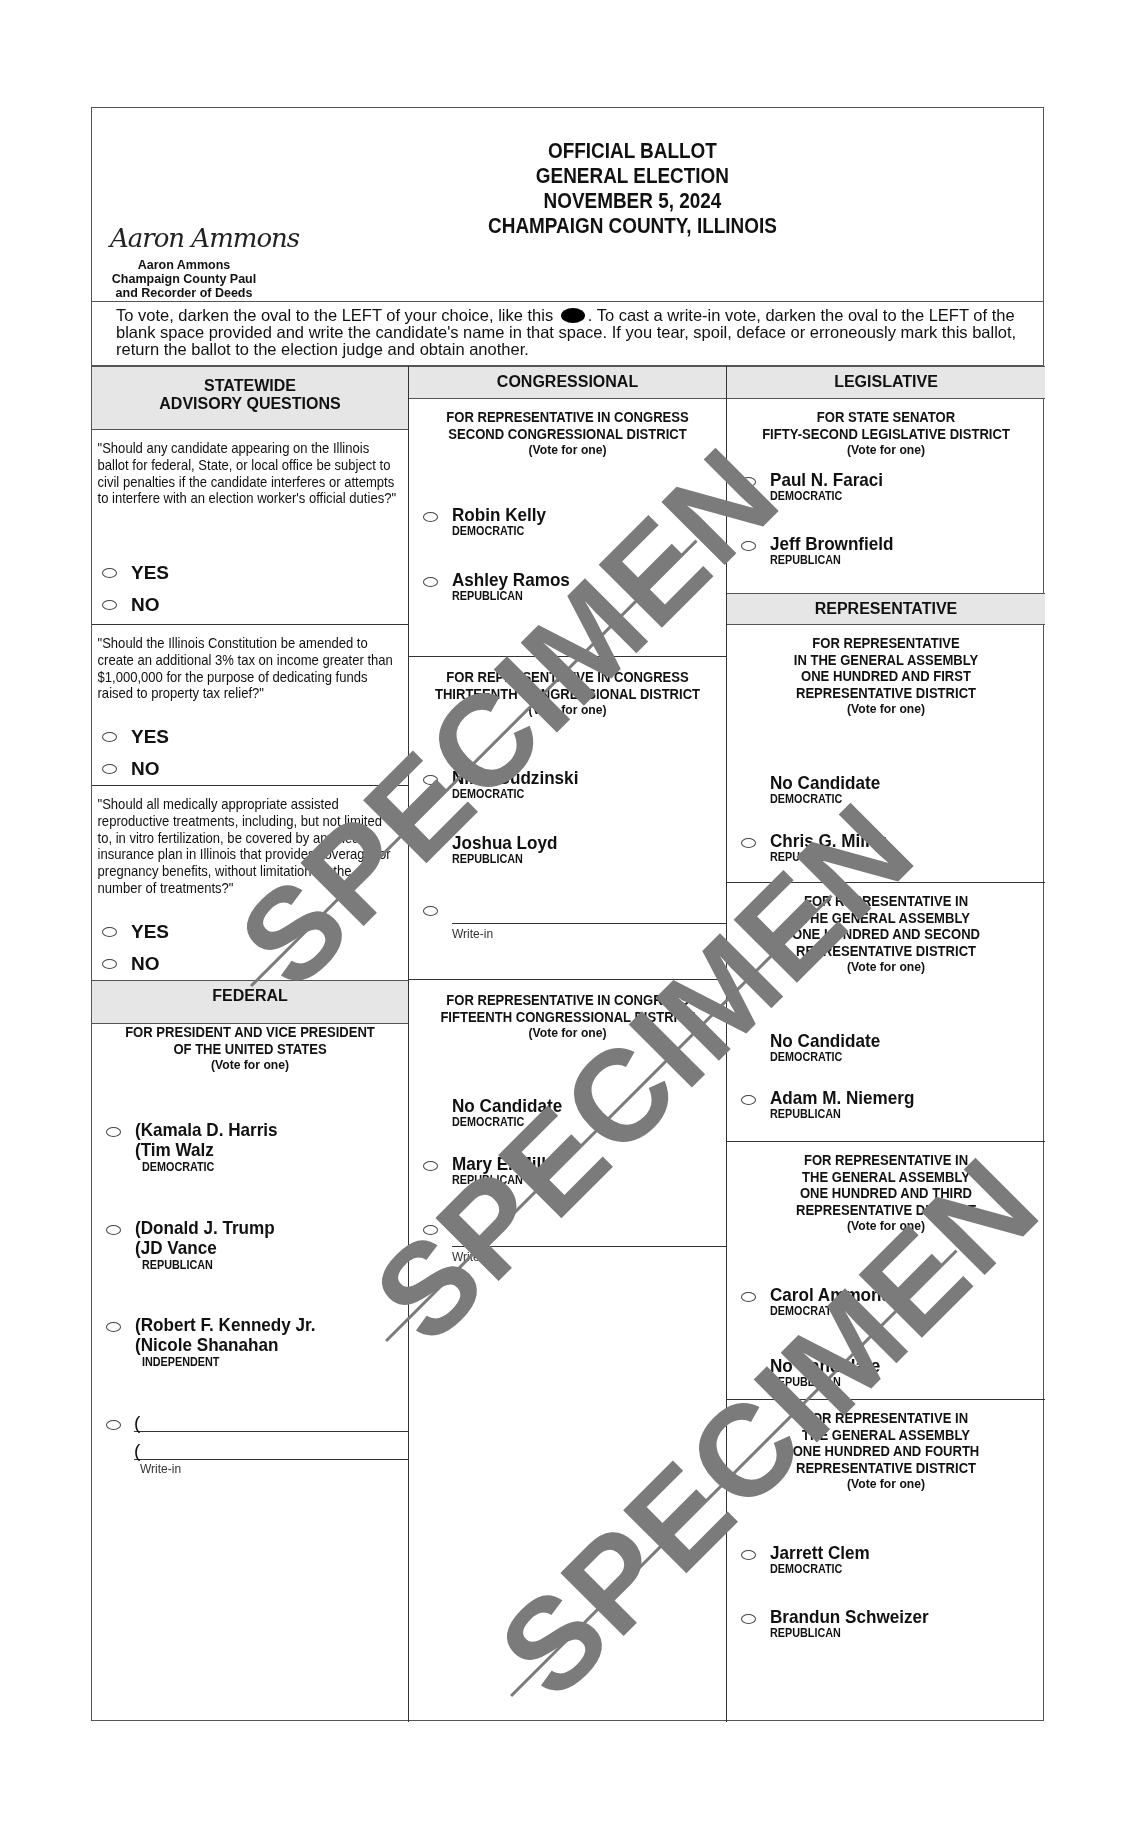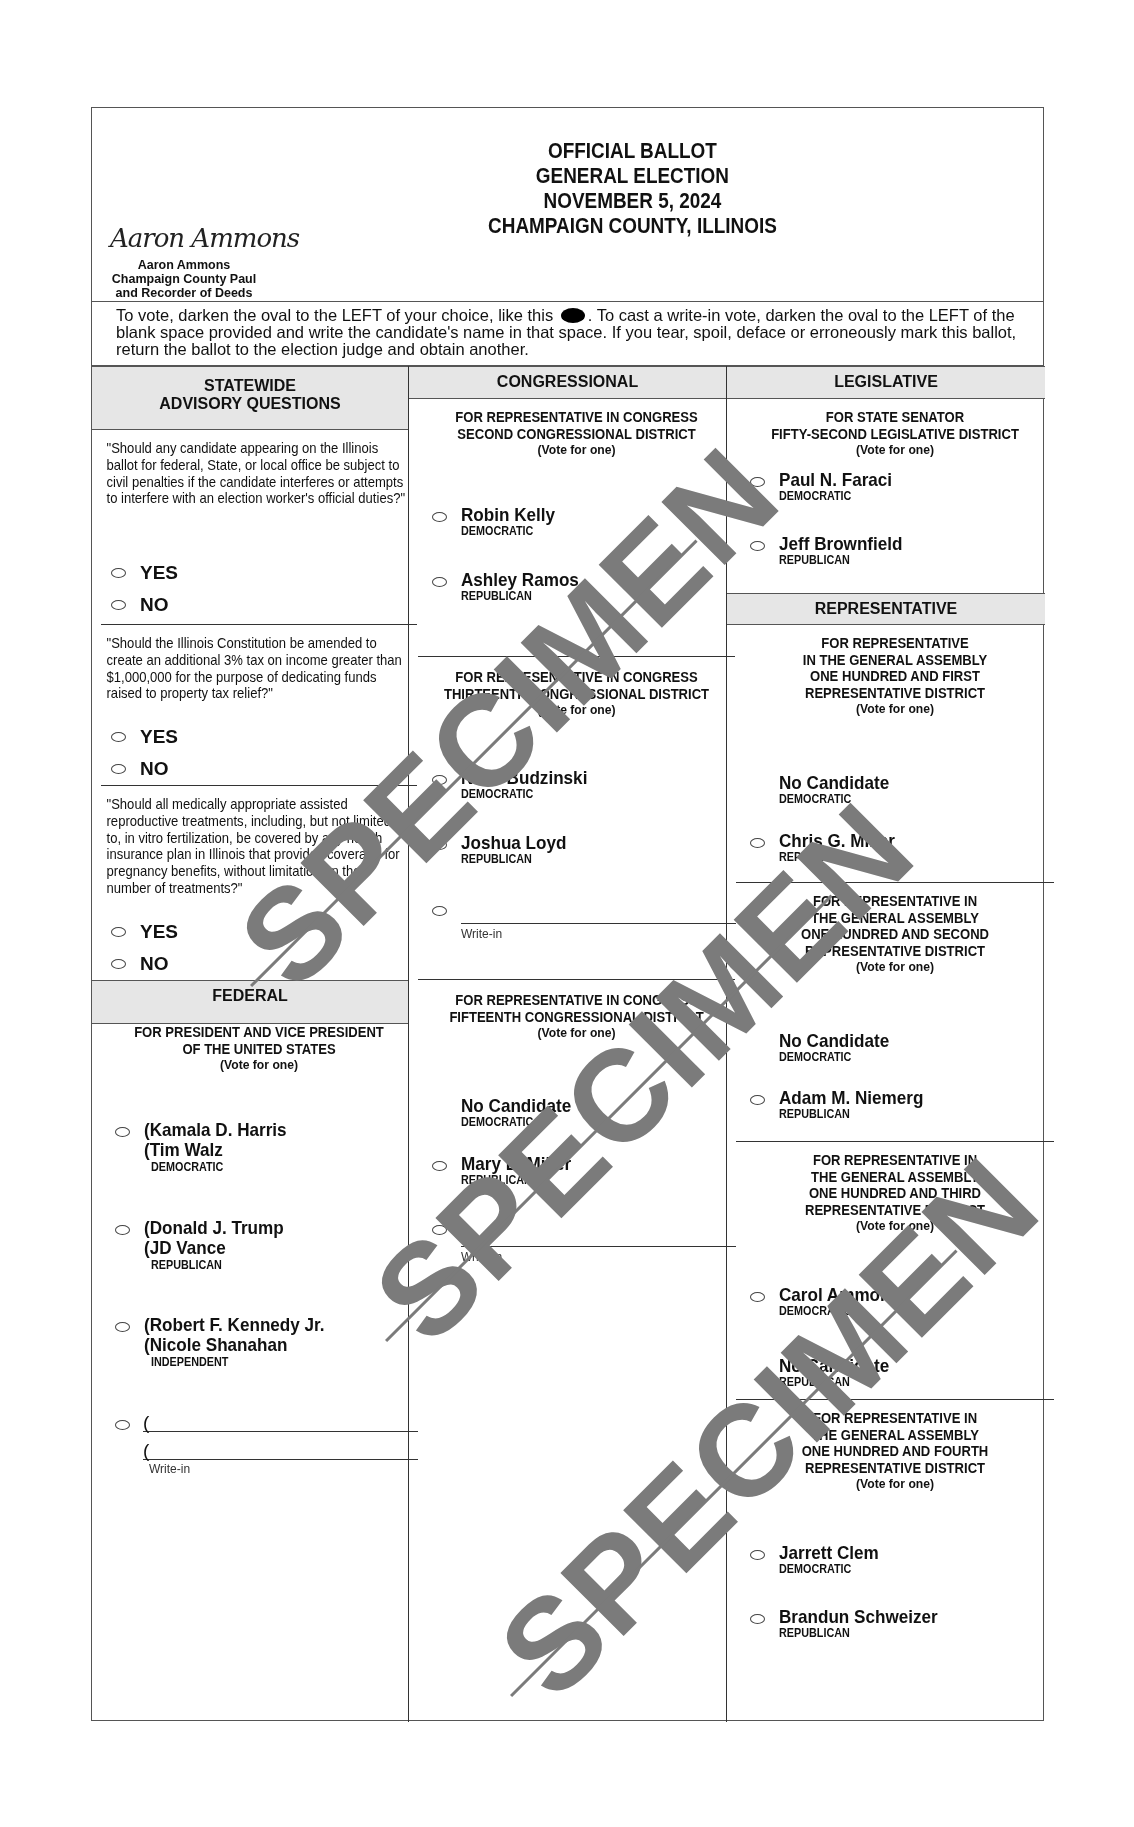--- a/index.html
+++ b/index.html
@@ -10,21 +10,21 @@
   .title { position: absolute; left: 0; width: 100%; top: 30px; text-align: center; font-weight: bold; font-size: 22px; line-height: 25px; transform: scaleX(0.86); transform-origin: 60% 0; padding-left: 120px; }
   .signature { position: absolute; left: 18px; top: 115px; font-family: "DejaVu Serif", serif; font-style: italic; font-size: 26px; color: #222; letter-spacing: -1px; }
   .clerk { position: absolute; left: 8px; top: 150px; width: 168px; text-align: center; font-weight: bold; font-size: 12.5px; line-height: 14px; }
   .instructions { position: absolute; left: 0; top: 194px; width: 100%; height: 64px; padding: 5px 12px 0 24px; font-size: 16.5px; line-height: 17px; border-bottom: 1.5px solid #555; }
   .instructions .oval-filled { display: inline-block; width: 24px; height: 15px; border-radius: 50%; background: #000; vertical-align: -2px; margin: 0 3px; }
   .col { position: absolute; top: 258px; height: 1356px; border-right: 1px solid #333; }
   .col1 { left: 0; width: 317px; }
   .col2 { left: 317px; width: 318px; }
   .col3 { left: 635px; width: 318px; border-right: none; }
   .sec-head { position: absolute; left: 0; width: 100%; background: #e6e6e6; border-top: 1px solid #555; border-bottom: 1px solid #555; text-align: center; font-weight: bold; font-size: 16px; line-height: 18px; }
-  .block { position: absolute; left: 9px; width: 100%; border-bottom: 1px solid #333; }
+  .block { position: absolute; left: 0; width: 100%; border-bottom: 1px solid #333; }
   .office { text-align: center; font-weight: bold; font-size: 14.5px; line-height: 16.5px; transform: scaleX(0.9); }
   .office .vote { font-size: 13.5px; }
   .question { font-size: 14.2px; line-height: 16.8px; padding: 10px 8px 0 6px; transform: scaleX(0.92); transform-origin: 0 0; width: 108%; }
   .choice { position: absolute; left: 10px; display: flex; align-items: flex-start; }
   .oval { width: 15px; height: 10px; border: 1px solid #444; border-radius: 50%; margin-top: 5px; flex: 0 0 auto; }
   .choice .lbl { margin-left: 14px; font-weight: bold; font-size: 19px; line-height: 20px; }
   .cand { position: absolute; left: 14px; }
   .cand .oval { position: absolute; left: 0; top: 0; }
   .cand .name { position: absolute; left: 29px; top: -2px; font-weight: bold; font-size: 19px; line-height: 20px; white-space: nowrap; transform: scaleX(0.9); transform-origin: 0 0; }
   .cand .party { position: absolute; left: 29px; top: 18px; font-weight: bold; font-size: 12px; line-height: 13px; white-space: nowrap; transform: scaleX(0.9); transform-origin: 0 0; }

